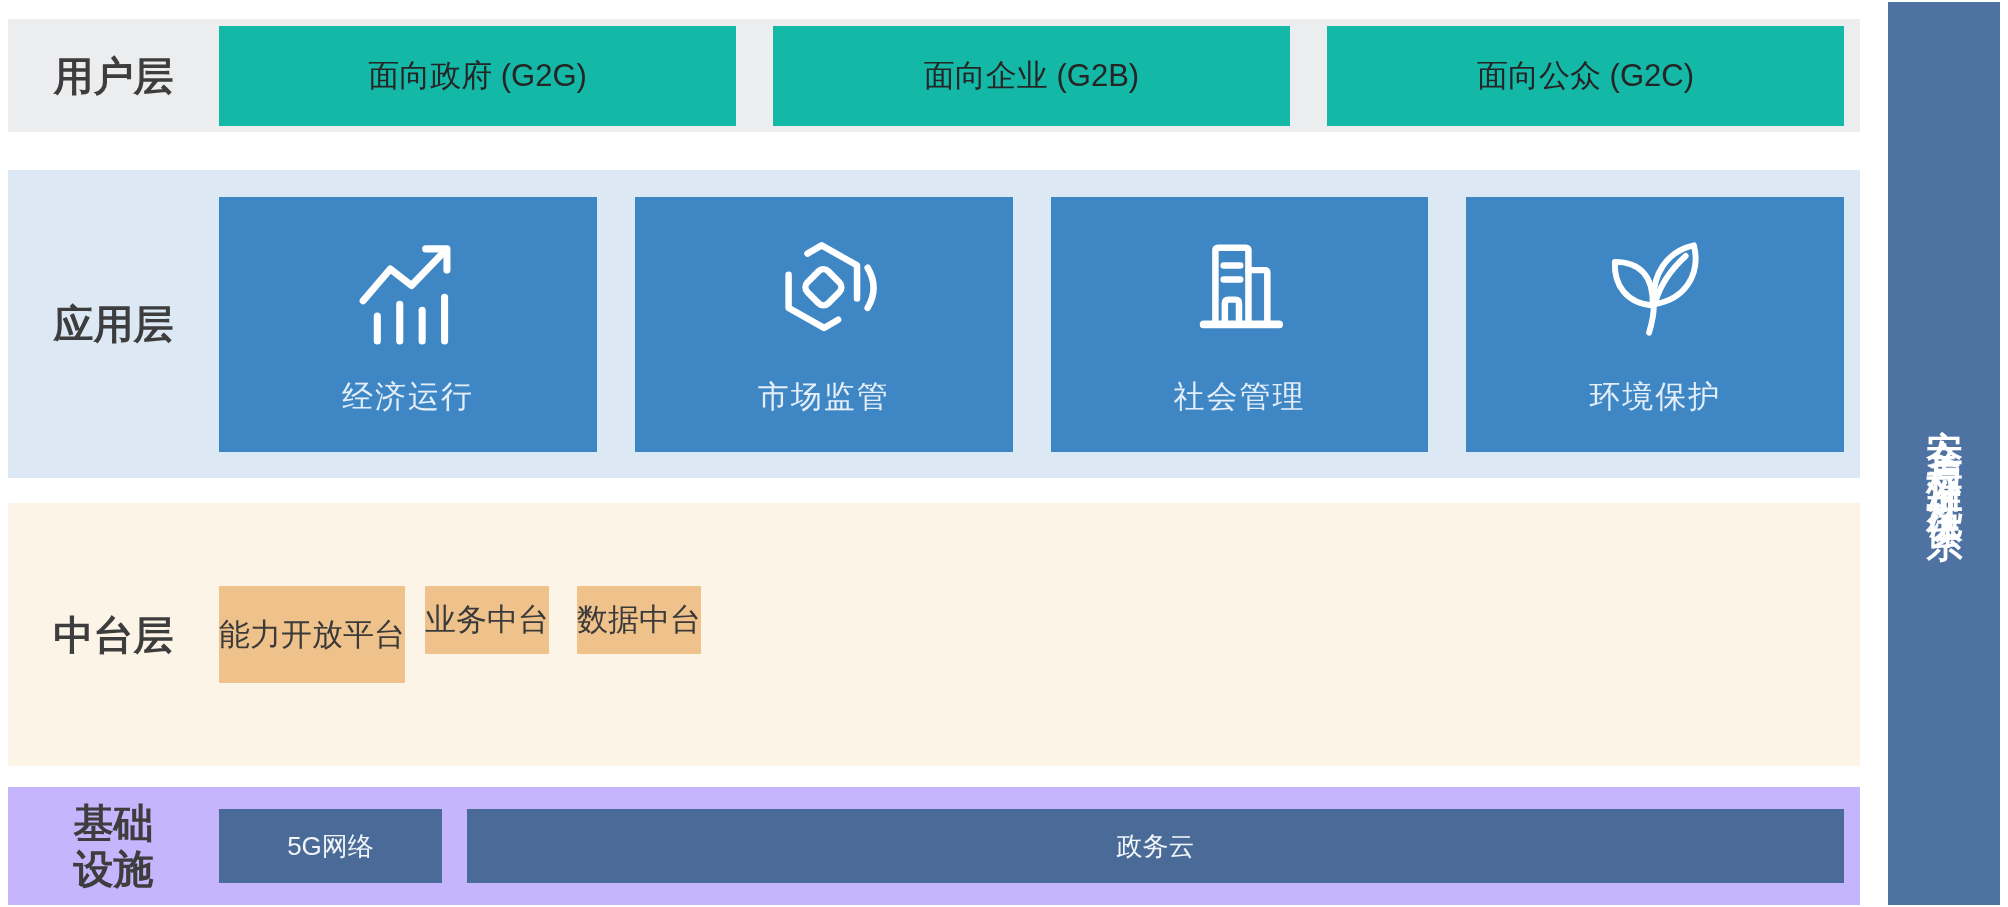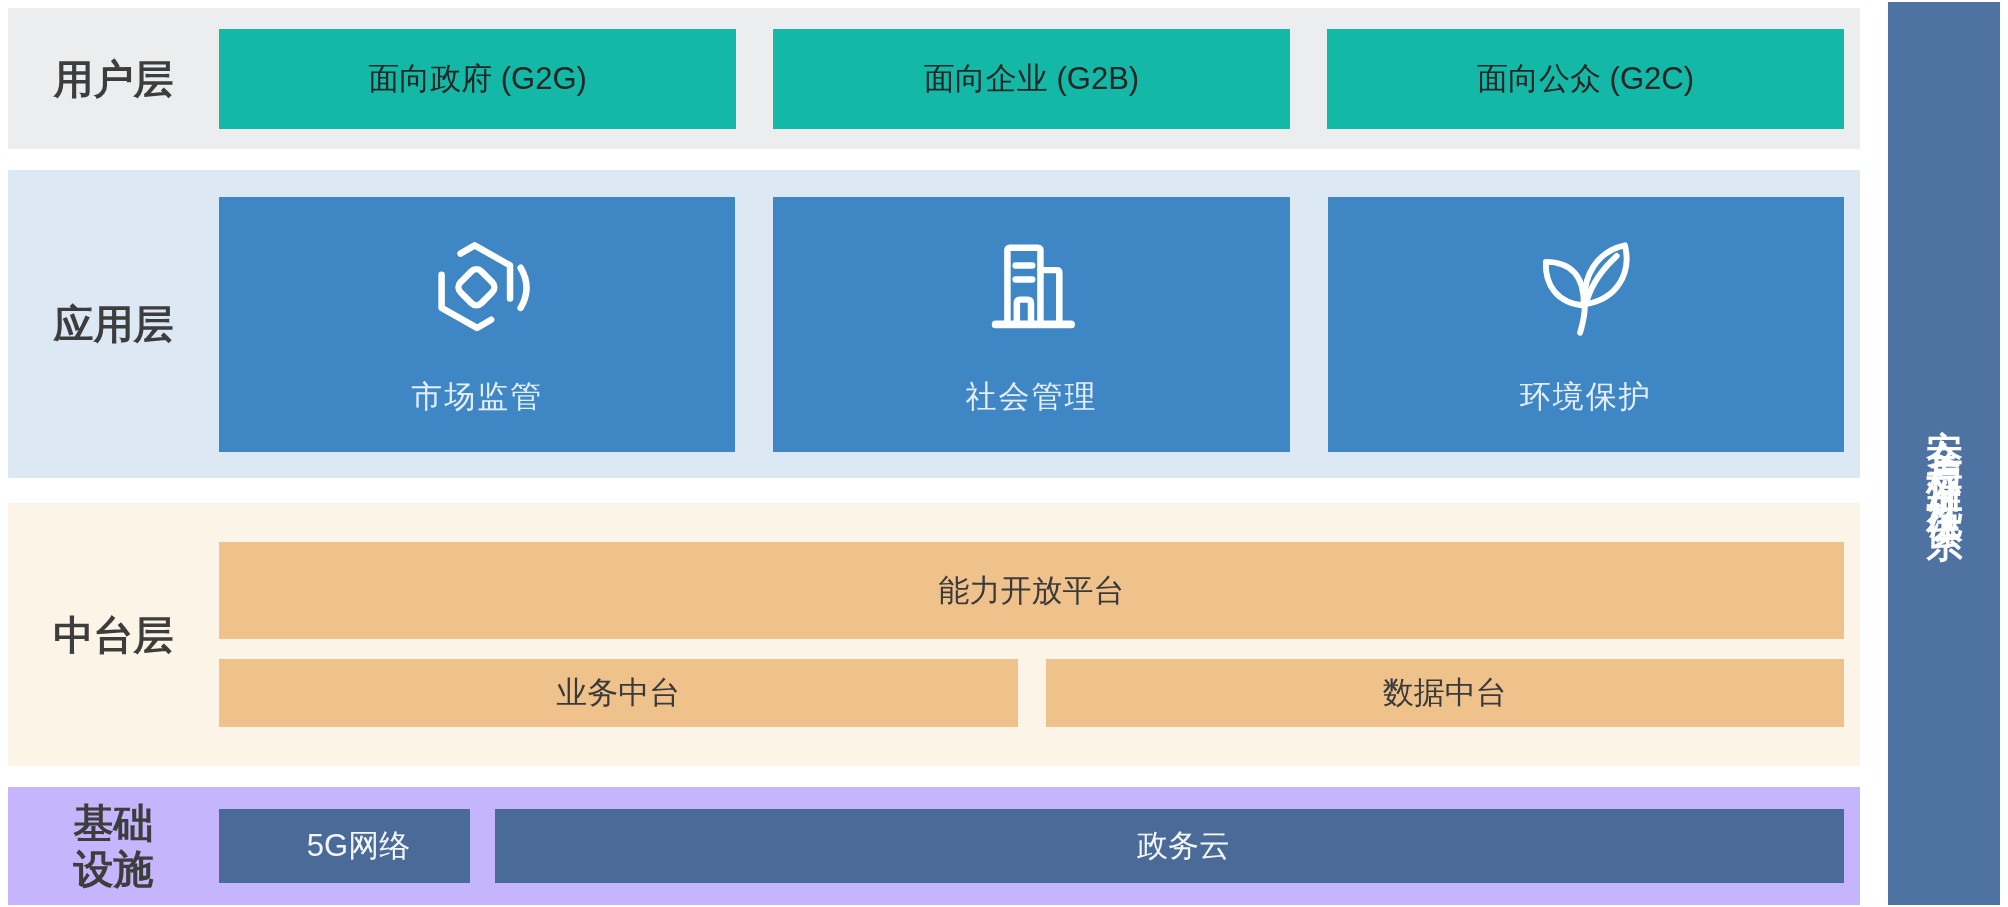--- a/index.html
+++ b/index.html
@@ -7,21 +7,21 @@
     position:relative;
     width:2008px;height:907px;
     background:#ffffff;
     font-family:"Liberation Sans","DejaVu Sans",sans-serif;
     overflow:hidden;
   }
   .band{
     position:absolute;left:8px;width:1852px;
     display:flex;align-items:stretch;
   }
-  .band-user  {top:8px;  height:141px;background:#ebedee;}
+  .band-user  {top:19px;  height:113px;background:#ebedee;}
   .band-app   {top:170px;height:308px;background:#dce9f5;}
   .band-mid   {top:503px;height:263px;background:#fdf4e8;}
   .band-infra {top:787px;height:118px;background:#c4b5fd;}
 
   .band-label{
     width:211px;flex:0 0 211px;
     display:flex;align-items:center;justify-content:center;
     font-size:40px;font-weight:bold;color:#3d3d3d;
     text-align:center;line-height:1.15;
   }
@@ -42,36 +42,36 @@
   .app-cards{flex:1;display:flex;gap:38px;}
   .app-card{
     flex:1;height:255px;background:#3e86c4;
     display:flex;flex-direction:column;align-items:center;justify-content:center;
     gap:28px;
   }
   .app-card .icon{width:118px;height:118px;display:flex;align-items:center;justify-content:center;}
   .app-card .card-label{font-size:31px;color:#e4eef8;letter-spacing:2px;}
 
   
-  .mid-stack{flex:1;display:flex;flex-direction:column;gap:20px;}
+  .mid-stack{flex:1;display:flex;flex-direction:row;gap:20px;}
   .orange-box{
     background:#efc28c;
     display:flex;align-items:center;justify-content:center;
     font-size:31px;color:#3a3a3a;
   }
   .orange-wide{height:97px;}
   .mid-row{display:flex;gap:28px;}
   .mid-row .orange-box{flex:1;height:68px;}
 
   
   .infra-boxes{flex:1;display:flex;gap:25px;}
   .navy-box{
     height:74px;background:#4a6b97;
     display:flex;align-items:center;justify-content:center;
-    font-size:31px;color:#f2f5f9;padding-left:28px;
+    font-size:26px;color:#f2f5f9;
   }
   .navy-5g{flex:0 0 223px;}
   .navy-cloud{flex:1;}
 
   
   .side-bar{
     position:absolute;left:1888px;top:2px;width:112px;height:903px;
     background:#4e72a1;
     display:flex;align-items:center;justify-content:center;
   }
@@ -96,20 +96,33 @@
         <div class="gray-box">面向公众 (G2C)</div>
       </div>
     </div>
   </div>
 
   <div class="band band-app">
     <div class="band-label">应用层</div>
     <div class="band-content">
       <div class="app-cards">
 
+        <div class="app-card">
+          <span class="icon">
+            <svg width="118" height="118" viewBox="0 0 100 100" fill="none" stroke="#ffffff" stroke-width="6" stroke-linecap="round" stroke-linejoin="round">
+              <path d="M12 60 L35 33 L53 47 L82 17"></path>
+              <path d="M65 16 L83 16 L83 34"></path>
+              <line x1="24" y1="73" x2="24" y2="94"></line>
+              <line x1="43" y1="63" x2="43" y2="94"></line>
+              <line x1="62" y1="68" x2="62" y2="94"></line>
+              <line x1="81" y1="57" x2="81" y2="94"></line>
+            </svg>
+          </span>
+          <span class="card-label">经济运行</span>
+        </div>
 
         <div class="app-card">
           <span class="icon">
             <svg width="118" height="118" viewBox="0 0 100 100" fill="none" stroke="#ffffff" stroke-width="5.5" stroke-linecap="round" stroke-linejoin="round">
               <path d="M36 20 L48 13 L78 30 V58"></path>
               <path d="M62 76 L50 83 L20 66 V38"></path>
               <rect x="37" y="36" width="25" height="25" rx="6" transform="rotate(45 49.5 48.5)"></rect>
               <path d="M87 32 Q97 49 87 66"></path>
             </svg>
           </span>

